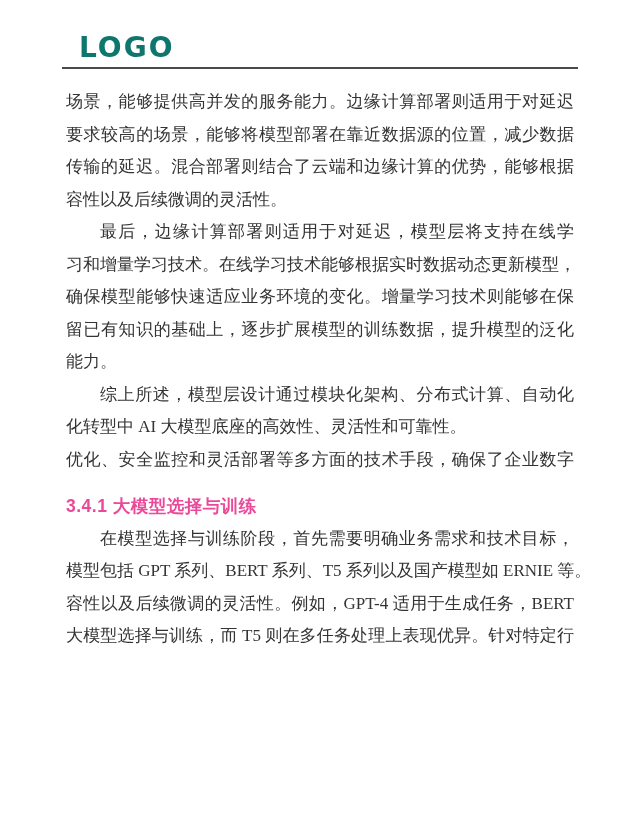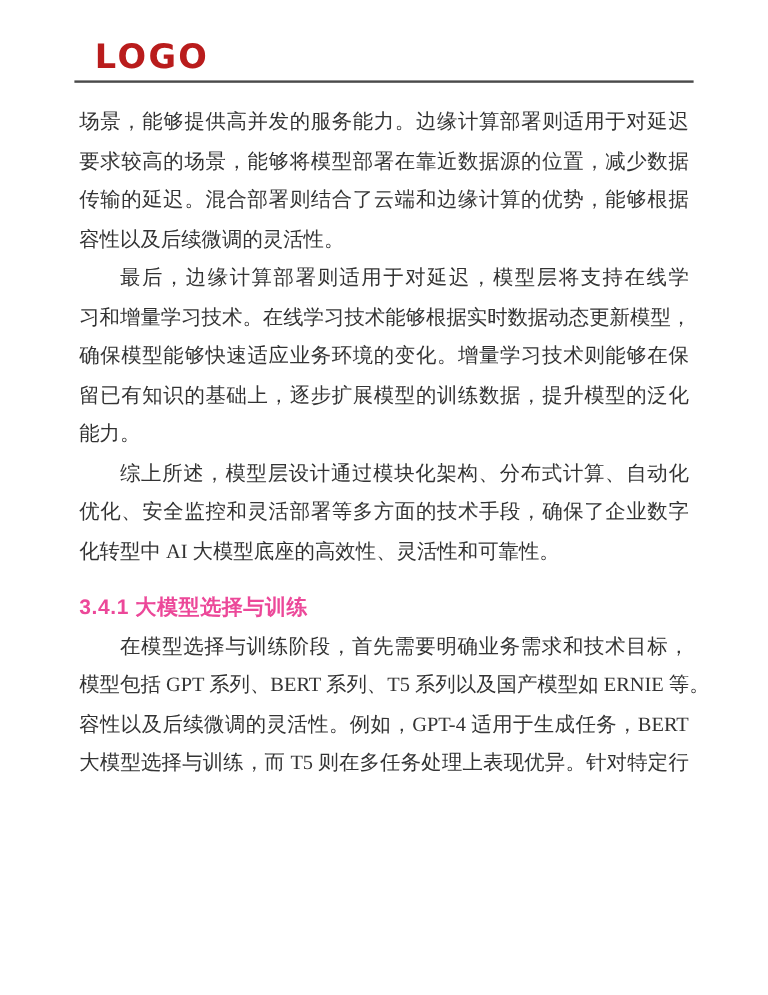--- a/index.html
+++ b/index.html
@@ -64,21 +64,21 @@
     font-size: 17.5px;
     color: #ec4899;
     letter-spacing: 0.5px;
   }
 </style>
 </head>
 <body>
 
 <div class="page">
 
-  <div class="logo" style="color: #b91c1c;">LOGO</div>
+  <div class="logo" style="color: #0f766e;">LOGO</div>
 
   <div class="header-rule" style="background: rgb(74, 74, 74);"></div>
 
   <div class="content" style="color: rgb(51, 51, 51);">
 
     <div>
       <span class="line">场景，能够提供高并发的服务能力。边缘计算部署则适用于对延迟</span>
       <span class="line">要求较高的场景，能够将模型部署在靠近数据源的位置，减少数据</span>
       <span class="line">传输的延迟。混合部署则结合了云端和边缘计算的优势，能够根据</span>
       <span class="line last">容性以及后续微调的灵活性。</span>
@@ -87,22 +87,22 @@
     <div>
       <span class="line ind">最后，边缘计算部署则适用于对延迟，模型层将支持在线学</span>
       <span class="line">习和增量学习技术。在线学习技术能够根据实时数据动态更新模型，</span>
       <span class="line">确保模型能够快速适应业务环境的变化。增量学习技术则能够在保</span>
       <span class="line">留已有知识的基础上，逐步扩展模型的训练数据，提升模型的泛化</span>
       <span class="line last">能力。</span>
     </div>
 
     <div>
       <span class="line ind">综上所述，模型层设计通过模块化架构、分布式计算、自动化</span>
+      <span class="line last">化转型中 AI 大模型底座的高效性、灵活性和可靠性。</span>
       <span class="line">优化、安全监控和灵活部署等多方面的技术手段，确保了企业数字</span>
-      <span class="line last">化转型中 AI 大模型底座的高效性、灵活性和可靠性。</span>
     </div>
 
     <div class="heading">3.4.1 大模型选择与训练</div>
 
     <div>
       <span class="line ind">在模型选择与训练阶段，首先需要明确业务需求和技术目标，</span>
       <span class="line">模型包括 GPT 系列、BERT 系列、T5 系列以及国产模型如 ERNIE 等。</span>
       <span class="line">容性以及后续微调的灵活性。例如，GPT-4 适用于生成任务，BERT</span>
       <span class="line">大模型选择与训练，而 T5 则在多任务处理上表现优异。针对特定行</span>
     </div>

